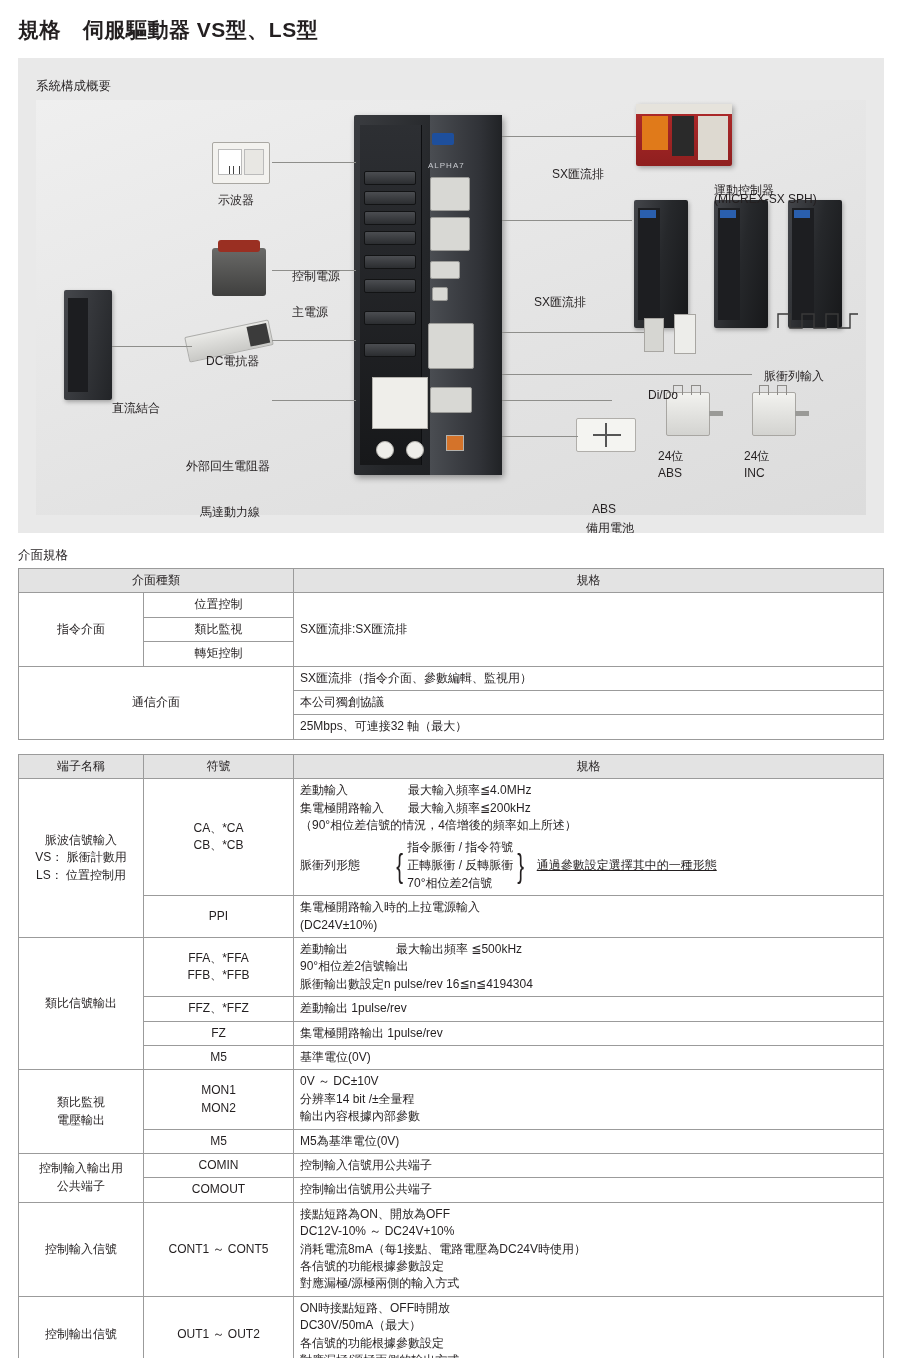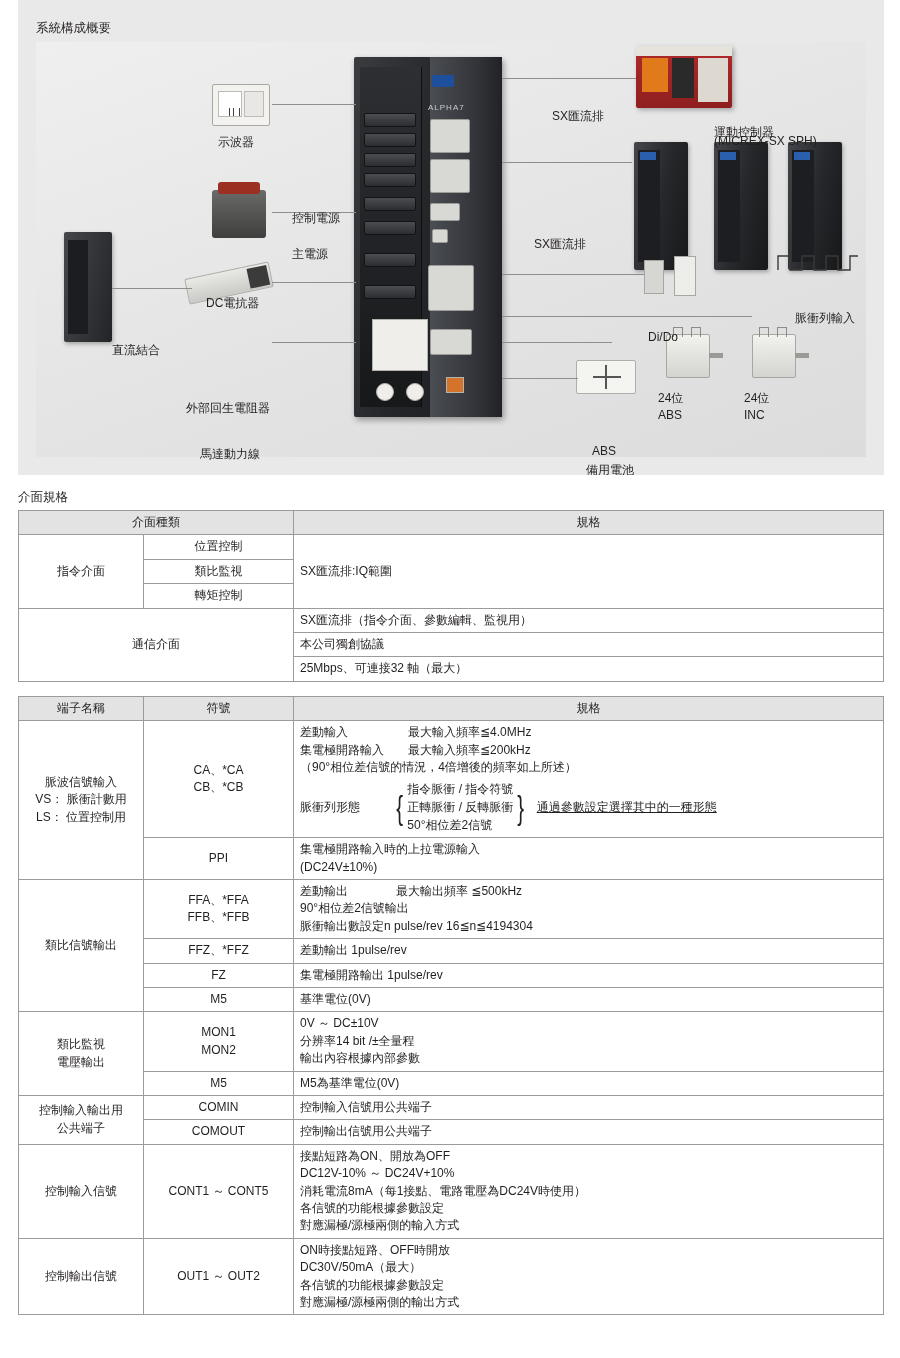--- a/index.html
+++ b/index.html
@@ -198,20 +198,23 @@
   .pulse-form .opts { line-height: 1.5; }
   .pulse-form .tail { margin-left: 8px; text-decoration: underline; }
 
   .sp-sub { display:block; }
 </style>
 </head>
 <body>
 
 <div class="page">
 
+  <div class="page-title">
+    <span>規格</span><span class="t2">伺服驅動器 VS型、LS型</span>
+  </div>
 
   <div class="diagram-panel">
     <div class="diagram-caption">系統構成概要</div>
 
     <div class="photo-area">
 
       <div class="dev drive-main">
         <div class="face"></div>
         <div class="side"></div>
         <div class="logo"></div>
@@ -317,42 +320,42 @@
       <span class="lbl" style="left:256px; top:204px;">主電源</span>
       <span class="lbl" style="left:170px; top:240px;margin-top:13px;">DC電抗器</span>
       <span class="lbl" style="left:76px;  top:300px;">直流結合</span>
       <span class="lbl" style="left:150px; top:358px;">外部回生電阻器</span>
       <span class="lbl" style="left:164px; top:404px;">馬達動力線</span>
       <span class="lbl" style="left:516px; top:66px;">SX匯流排</span>
       <span class="lbl" style="left:498px; top:194px;">SX匯流排</span>
       <span class="lbl" style="left:678px; top:82px;">運動控制器</span>
       <span class="lbl" style="left:678px; top:92px;">(MICREX-SX SPH)</span>
       <span class="lbl" style="left:612px; top:288px;">Di/Do</span>
-      <span class="lbl" style="left:759px; top:268px;">脈衝列輸入</span>
+      <span class="lbl" style="left:728px; top:268px;">脈衝列輸入</span>
       <span class="lbl" style="left:556px; top:402px;">ABS</span>
       <span class="lbl" style="left:540px; top:420px;margin-left:10px;">備用電池</span>
       <span class="lbl" style="left:622px; top:348px;">24位</span>
       <span class="lbl" style="left:622px; top:366px;">ABS</span>
       <span class="lbl" style="left:708px; top:348px;">24位</span>
       <span class="lbl" style="left:708px; top:366px;">INC</span>
     </div>
   </div>
 
   <div class="section-label">介面規格</div>
 
   <table class="spec">
     <tbody>
         <tr>
       <th colspan="2" style="width:275px;">介面種類</th>
       <th>規格</th>
     </tr>
     <tr>
       <td class="c" rowspan="3" style="width:125px;">指令介面</td>
       <td class="c" style="width:150px;">位置控制</td>
-      <td class="l" rowspan="3">SX匯流排:IQ範圍</td>
+      <td class="l" rowspan="3">SX匯流排:SX匯流排</td>
     </tr>
     <tr>
       <td class="c">類比監視</td>
     </tr>
     <tr>
       <td class="c">轉矩控制</td>
     </tr>
     <tr>
       <td class="c" colspan="2" rowspan="3">通信介面</td>
       <td class="l">SX匯流排（指令介面、參數編輯、監視用）</td>
@@ -383,21 +386,21 @@
       <td class="l">
         <div>差動輸入　　　　　最大輸入頻率≦4.0MHz</div>
         <div>集電極開路輸入　　最大輸入頻率≦200kHz</div>
         <div>（90°相位差信號的情況，4倍增後的頻率如上所述）</div>
         <div class="pulse-form" style="margin-top:4px;">
           <span class="nm">脈衝列形態</span>
           <span class="brace-l">{</span>
           <span class="opts">
             <span class="sp-sub">指令脈衝 / 指令符號</span>
             <span class="sp-sub">正轉脈衝 / 反轉脈衝</span>
-            <span class="sp-sub">50°相位差2信號</span>
+            <span class="sp-sub">70°相位差2信號</span>
           </span>
           <span class="brace-r">}</span>
           <span class="tail">通過參數設定選擇其中的一種形態</span>
         </div>
       </td>
     </tr>
 
     <tr>
       <td class="c">PPI</td>
       <td class="l">

